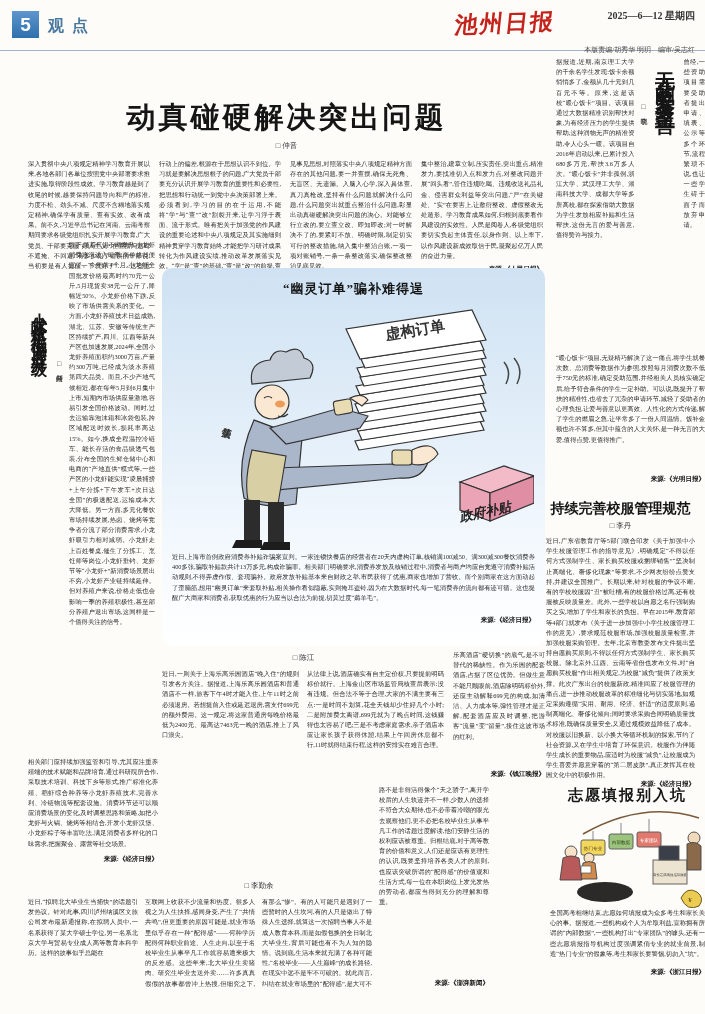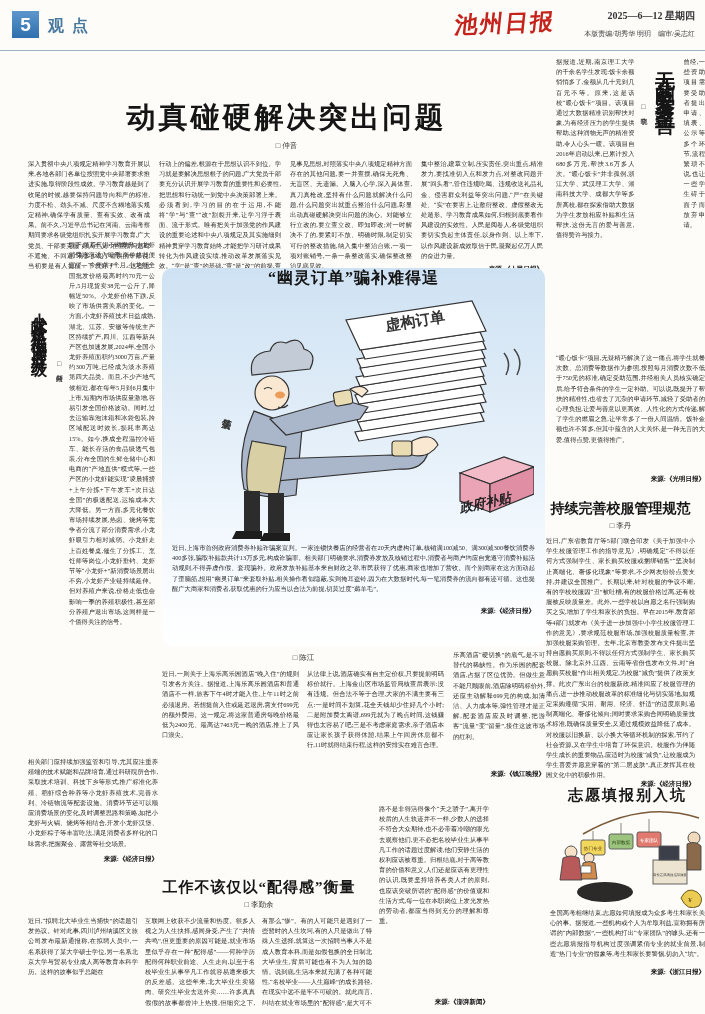--- a/index.html
+++ b/index.html
@@ -8,21 +8,21 @@
   
   .hdr{position:absolute;left:0;top:0;width:705px;height:50px;border-bottom:1px solid #9fb3c4;}
   .pagenum{position:absolute;left:12px;top:11px;width:27px;height:27px;background:linear-gradient(180deg,#5e97cc,#2f6fae);
            color:#fff;font-weight:bold;font-size:19px;display:flex;align-items:center;justify-content:center;
            font-family:"Liberation Sans",sans-serif;}
   .section{position:absolute;left:48px;top:16px;font-size:16px;font-weight:bold;color:#49799f;letter-spacing:8px;}
   .masthead{position:absolute;right:150px;top:8px;font-size:23px;font-weight:bold;color:#c4231b;
             transform:skewX(-8deg) rotate(-2deg);letter-spacing:2px;font-family:"DejaVu Serif",serif;}
   .dateblk{position:absolute;right:10px;top:9px;text-align:right;}
   .date{font-size:10px;font-weight:bold;color:#333;}
-  .staff{font-size:7px;color:#444;margin-top:6px;}
+  .staff{font-size:7px;color:#444;margin-top:22px;}
   
   .art-title{font-weight:bold;color:#151515;text-align:center;}
   .author{font-size:7.5px;color:#333;text-align:center;margin-top:3px;}
   .body-txt{font-size:6.3px;line-height:1.62;text-align:justify;color:#2b2b2b;overflow:hidden;}
   .src{font-size:6.5px;font-weight:bold;text-align:right;color:#111;margin-top:2px;}
   .vtitle{writing-mode:vertical-rl;font-weight:bold;color:#151515;}
   .vauthor{writing-mode:vertical-rl;font-size:7px;color:#333;}
   
   .main-art{position:absolute;left:28px;top:56px;width:517px;margin-top:42px;}
   .main-art .art-title{font-size:29px;letter-spacing:3px;}
@@ -43,21 +43,21 @@
   
   .crayfish{position:absolute;left:28px;top:240px;width:130px;height:640px;}
   .cray-top{display:flex;gap:5px;height:514px;}
   .crayfish .vtitle{font-size:16px;letter-spacing:4px;height:420px;margin-top:60px;}
   .crayfish .vauthor{height:60px;margin-top:120px;}
   .cray-body{width:86px;height:514px;}
   .cray-bottom{height:96px;margin-top:3px;}
   
   .ghost{position:absolute;left:162px;top:268px;width:383px;height:378px;border-radius:10px;
          background:linear-gradient(180deg,#cfe2f3 0%,#e4eff9 45%,#f7fbff 80%,#ffffff 100%);}
-  .ghost .art-title{font-size:16px;letter-spacing:1px;padding-top:0;}
+  .ghost .art-title{font-size:13px;letter-spacing:1px;padding-top:12px;}
   .ghost-fig{display:block;margin:2px auto 0;}
   .ghost-cap{padding:0 10px;height:62px;}
   .ghost .src{padding-right:10px;}
   
   .hotel{position:absolute;left:162px;top:650px;width:383px;height:226px;display:flex;gap:8px;}
   .hotel-left{width:283px;}
   .hotel .art-title{font-size:15px;letter-spacing:1px;}
   .hotel-cols{display:flex;gap:8px;margin-top:6px;}
   .hotel-col{width:137px;height:168px;}
   .hotel-col3{width:92px;height:226px;}
@@ -195,21 +195,20 @@
   </div>
 
   <div class="uniform">
     <div class="art-title">持续完善校服管理规范</div>
     <div class="author">□ 李丹</div>
     <div class="body-txt">近日,广东省教育厅等5部门联合印发《关于加强中小学生校服管理工作的指导意见》,明确规定“不得以任何方式强制学生、家长购买校服或捆绑销售”“坚决制止高端化、奢侈化现象”等要求,不少网友纷纷点赞支持,并建议全国推广。长期以来,针对校服的争议不断,有的学校校服因“丑”被吐槽,有的校服价格过高,还有校服被反映质量差。此外,一些学校以自愿之名行强制购买之实,增加了学生和家长的负担。早在2015年,教育部等4部门就发布《关于进一步加强中小学生校服管理工作的意见》,要求规范校服市场,加强校服质量检查,并加强校服采购管理。去年,北京市教委发布文件提出坚持自愿购买原则,不得以任何方式强制学生、家长购买校服。除北京外,江西、云南等省份也发布文件,对“自愿购买校服”作出相关规定,为校服“减负”提供了政策支撑。此次广东出台的校服新政,精准回应了校服管理的痛点,进一步推动校服改革的标准细化与切实落地,如规定采购遵循“实用、耐用、经济、舒适”的适度原则,遏制高端化、奢侈化倾向;同时要求采购合同明确质量技术标准,既确保质量安全,又通过规模效益降低了成本。对校服以旧换新、以小换大等循环机制的探索,节约了社会资源,又在学生中培育了环保意识。校服作为伴随学生成长的重要物品,应适时为校服“减负”,让校服成为学生喜爱并愿意穿着的“第二层皮肤”,真正发挥其在校园文化中的积极作用。</div>
     <div class="src">来源:《经济日报》</div>
   </div>
 
   <div class="work">
-    <div class="art-title">工作不该仅以“配得感”衡量</div>
     <div class="author">□ 李勤余</div>
     <div class="work-cols">
       <div class="work-col body-txt">近日,“拟聘北大毕业生当捕快”的话题引发热议。针对此事,四川泸州纳溪区文旅公司发布最新通报称,在拟聘人员中,一名系获得了某大学硕士学位,另一名系北京大学与贸易专业成人高等教育本科学历。这样的故事似乎总能在</div>
       <div class="work-col body-txt">互联网上收获不少流量和热度。很多人视之为人生抉择,感同身受,产生了“共情共鸣”,但更重要的原因可能是,就业市场里似乎存在一种“配得感”——何种学历配得何种职业前途、人生走向,以至于名校毕业生从事平凡工作就容易遭来极大的反差感。这些年来,北大毕业生卖猪肉、研究生毕业去送外卖……许多真真假假的故事都曾冲上热搜,但细究之下,其实很多当事人并没</div>
       <div class="work-col body-txt">有那么“惨”。有的人可能只是遇到了一些暂时的人生坎坷,有的人只是做出了特殊人生选择,就算这一次招聘当事人不是成人教育本科,而是如假包换的全日制北大毕业生,背后可能也有不为人知的隐情。说到底,生活本来就充满了各种可能性,“名校毕业——人生巅峰”的成长路径,在现实中远不是牢不可破的。就此而言,纠结在就业市场里的“配得感”,是大可不必的。每个人都有自己的生活选择,人生道</div>
       <div class="work-col c4">
         <div class="body-txt" style="height:192px">路不是非得活得像个“天之骄子”,离开学校后的人生轨迹并不一样,少数人的选择不符合大众期待,也不必带着冷嘲的眼光去观察他们,更不必把名校毕业生从事平凡工作的话题过度解读,他们安静生活的权利应该被尊重。归根结底,对于高等教育的价值和意义,人们还是应该有更理性的认识,既要坚持培养各类人才的原则,也应该突破所谓的“配得感”的价值观和生活方式,每一位在本职岗位上发光发热的劳动者,都应当得到充分的理解和尊重。</div>
         <div class="src">来源:《澎湃新闻》</div>
       </div>
     </div>

